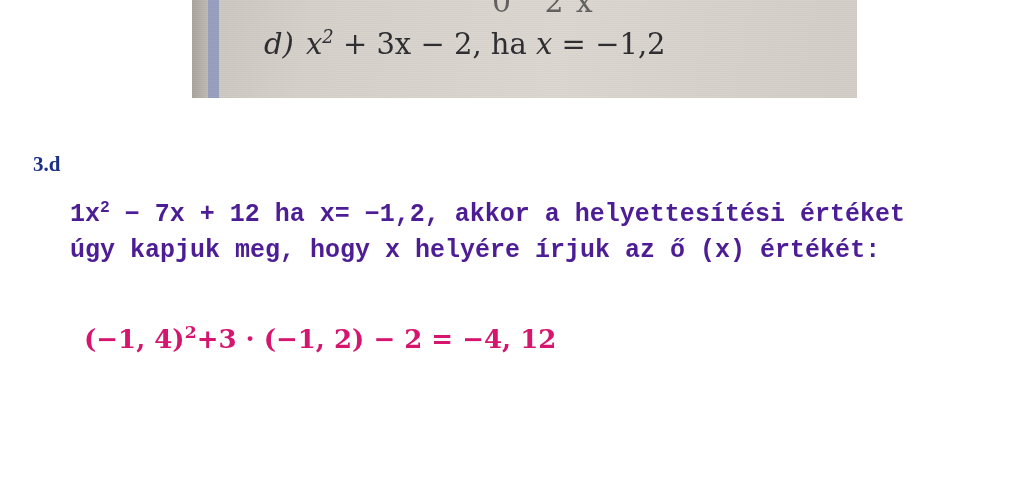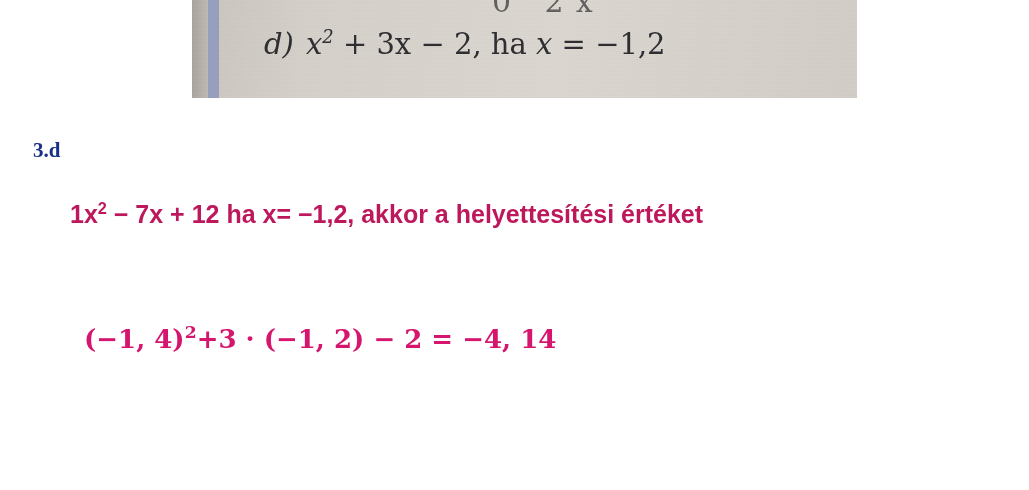--- a/index.html
+++ b/index.html
@@ -78,36 +78,36 @@
   .photo-strip .expr sup {
     font-size: 0.62em;
     vertical-align: super;
     font-style: italic;
   }
 
   
   .label-3d {
     position: absolute;
     left: 33px;
-    top: 138px;
+    top: 152px;
     font-family: "Liberation Serif", serif;
     font-weight: bold;
     font-size: 21px;
     color: #1a2f86;
   }
   .solution-block {
     position: absolute;
     left: 70px;
     top: 196px;
     width: 900px;
-    font-family: Liberation Sans, sans-serif;
+    font-family: Liberation Mono, monospace;
     font-weight: bold;
     font-size: 25px;
     line-height: 1.44;
-    color: #be185d;
+    color: #4c1d95;
   }
   .solution-block sup {
     font-size: 0.65em;
     vertical-align: super;
   }
   .math-line {
     position: absolute;
     left: 84px;
     top: 322px;
     font-family: "DejaVu Serif", serif;
@@ -133,17 +133,18 @@
   <div class="expr">
     <span class="lbl">d)</span><span class="ital">x</span><sup>2</sup><span> + 3x − 2, ha </span><span class="ital">x</span><span> = −1,2</span>
   </div>
   <div class="grain"></div>
 </div>
 
 <div class="label-3d">3.d</div>
 
 <div class="solution-block">
   <span>1x</span><sup>2</sup><span> − 7x + 12 ha x= −1,2, akkor a helyettesítési értéket</span>
+  <div>úgy kapjuk meg, hogy x helyére írjuk az ő (x) értékét:</div>
 </div>
 
 <div class="math-line">
-  <span>(−1, 4)</span><sup>2</sup><span>+3 · (−1, 2) − 2 = −4, 14</span>
+  <span>(−1, 4)</span><sup>2</sup><span>+3 · (−1, 2) − 2 = −4, 12</span>
 </div>
 
 </body></html>

